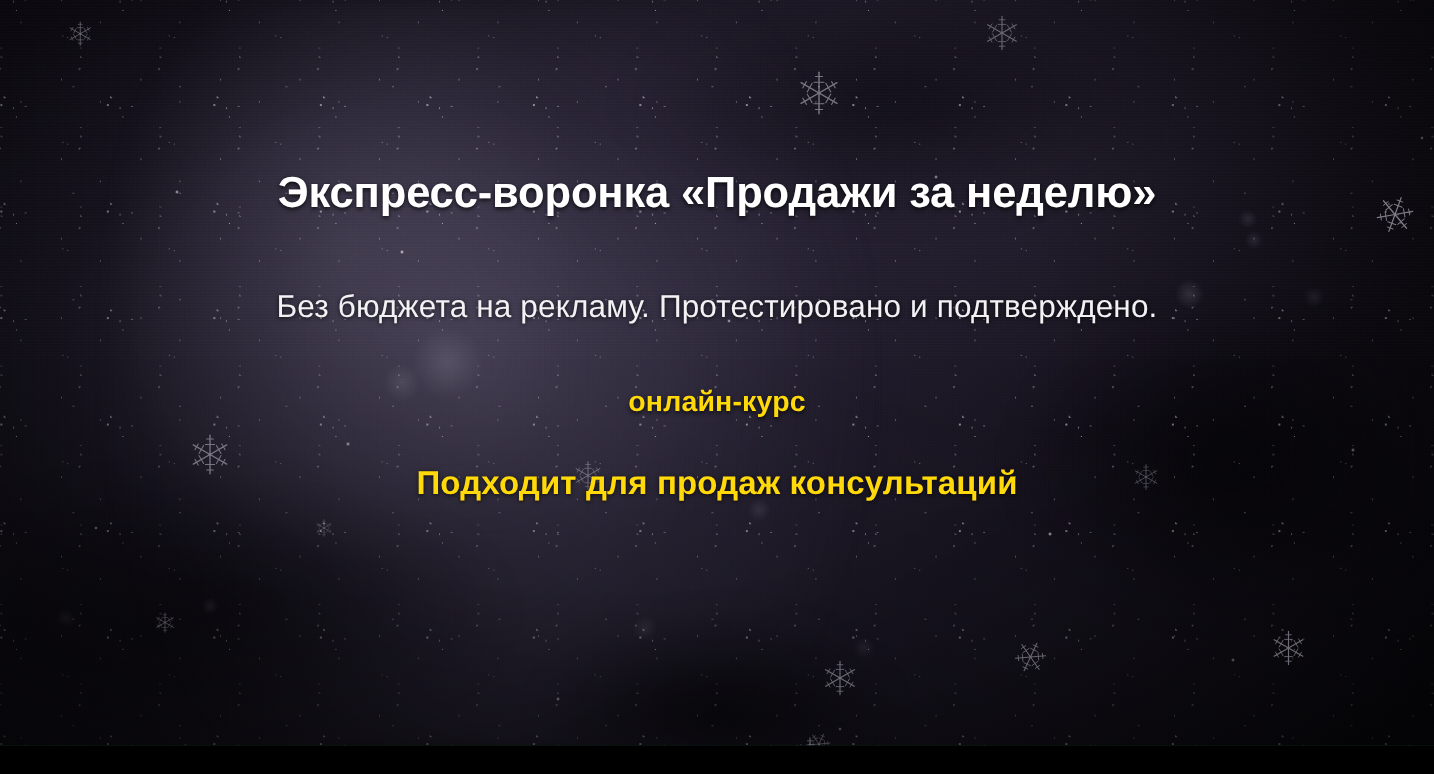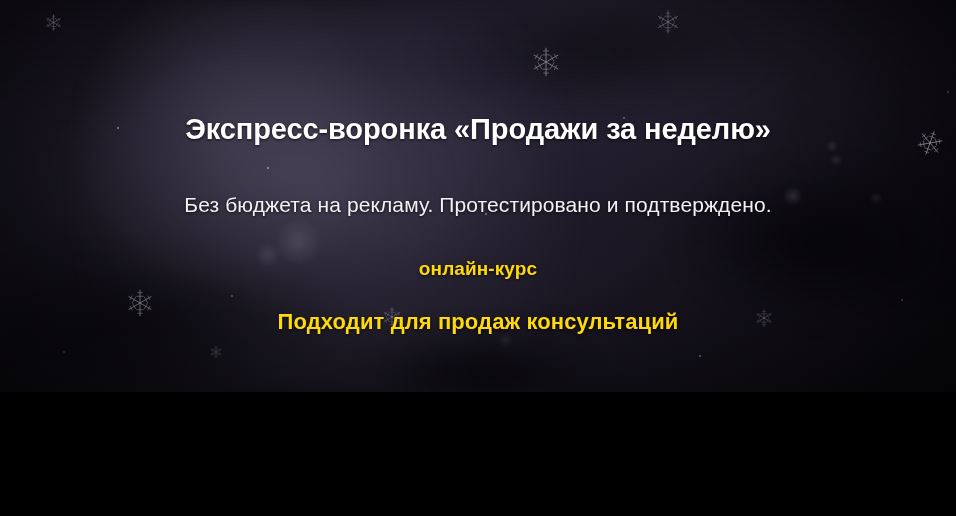--- a/index.html
+++ b/index.html
@@ -4,21 +4,21 @@
 <title>Hero Banner</title>
 <style>
   html, body {
     margin: 0;
     padding: 0;
     background: #000;
   }
   #stage {
     position: relative;
     width: 956px;
-    height: 392px;
+    height: 497px;
     overflow: hidden;
     background-color: #14532d;
     font-family: "Liberation Sans", sans-serif;
     -webkit-font-smoothing: antialiased;
   }
 
   
   .bg-layer {
     position: absolute;
     inset: 0;

